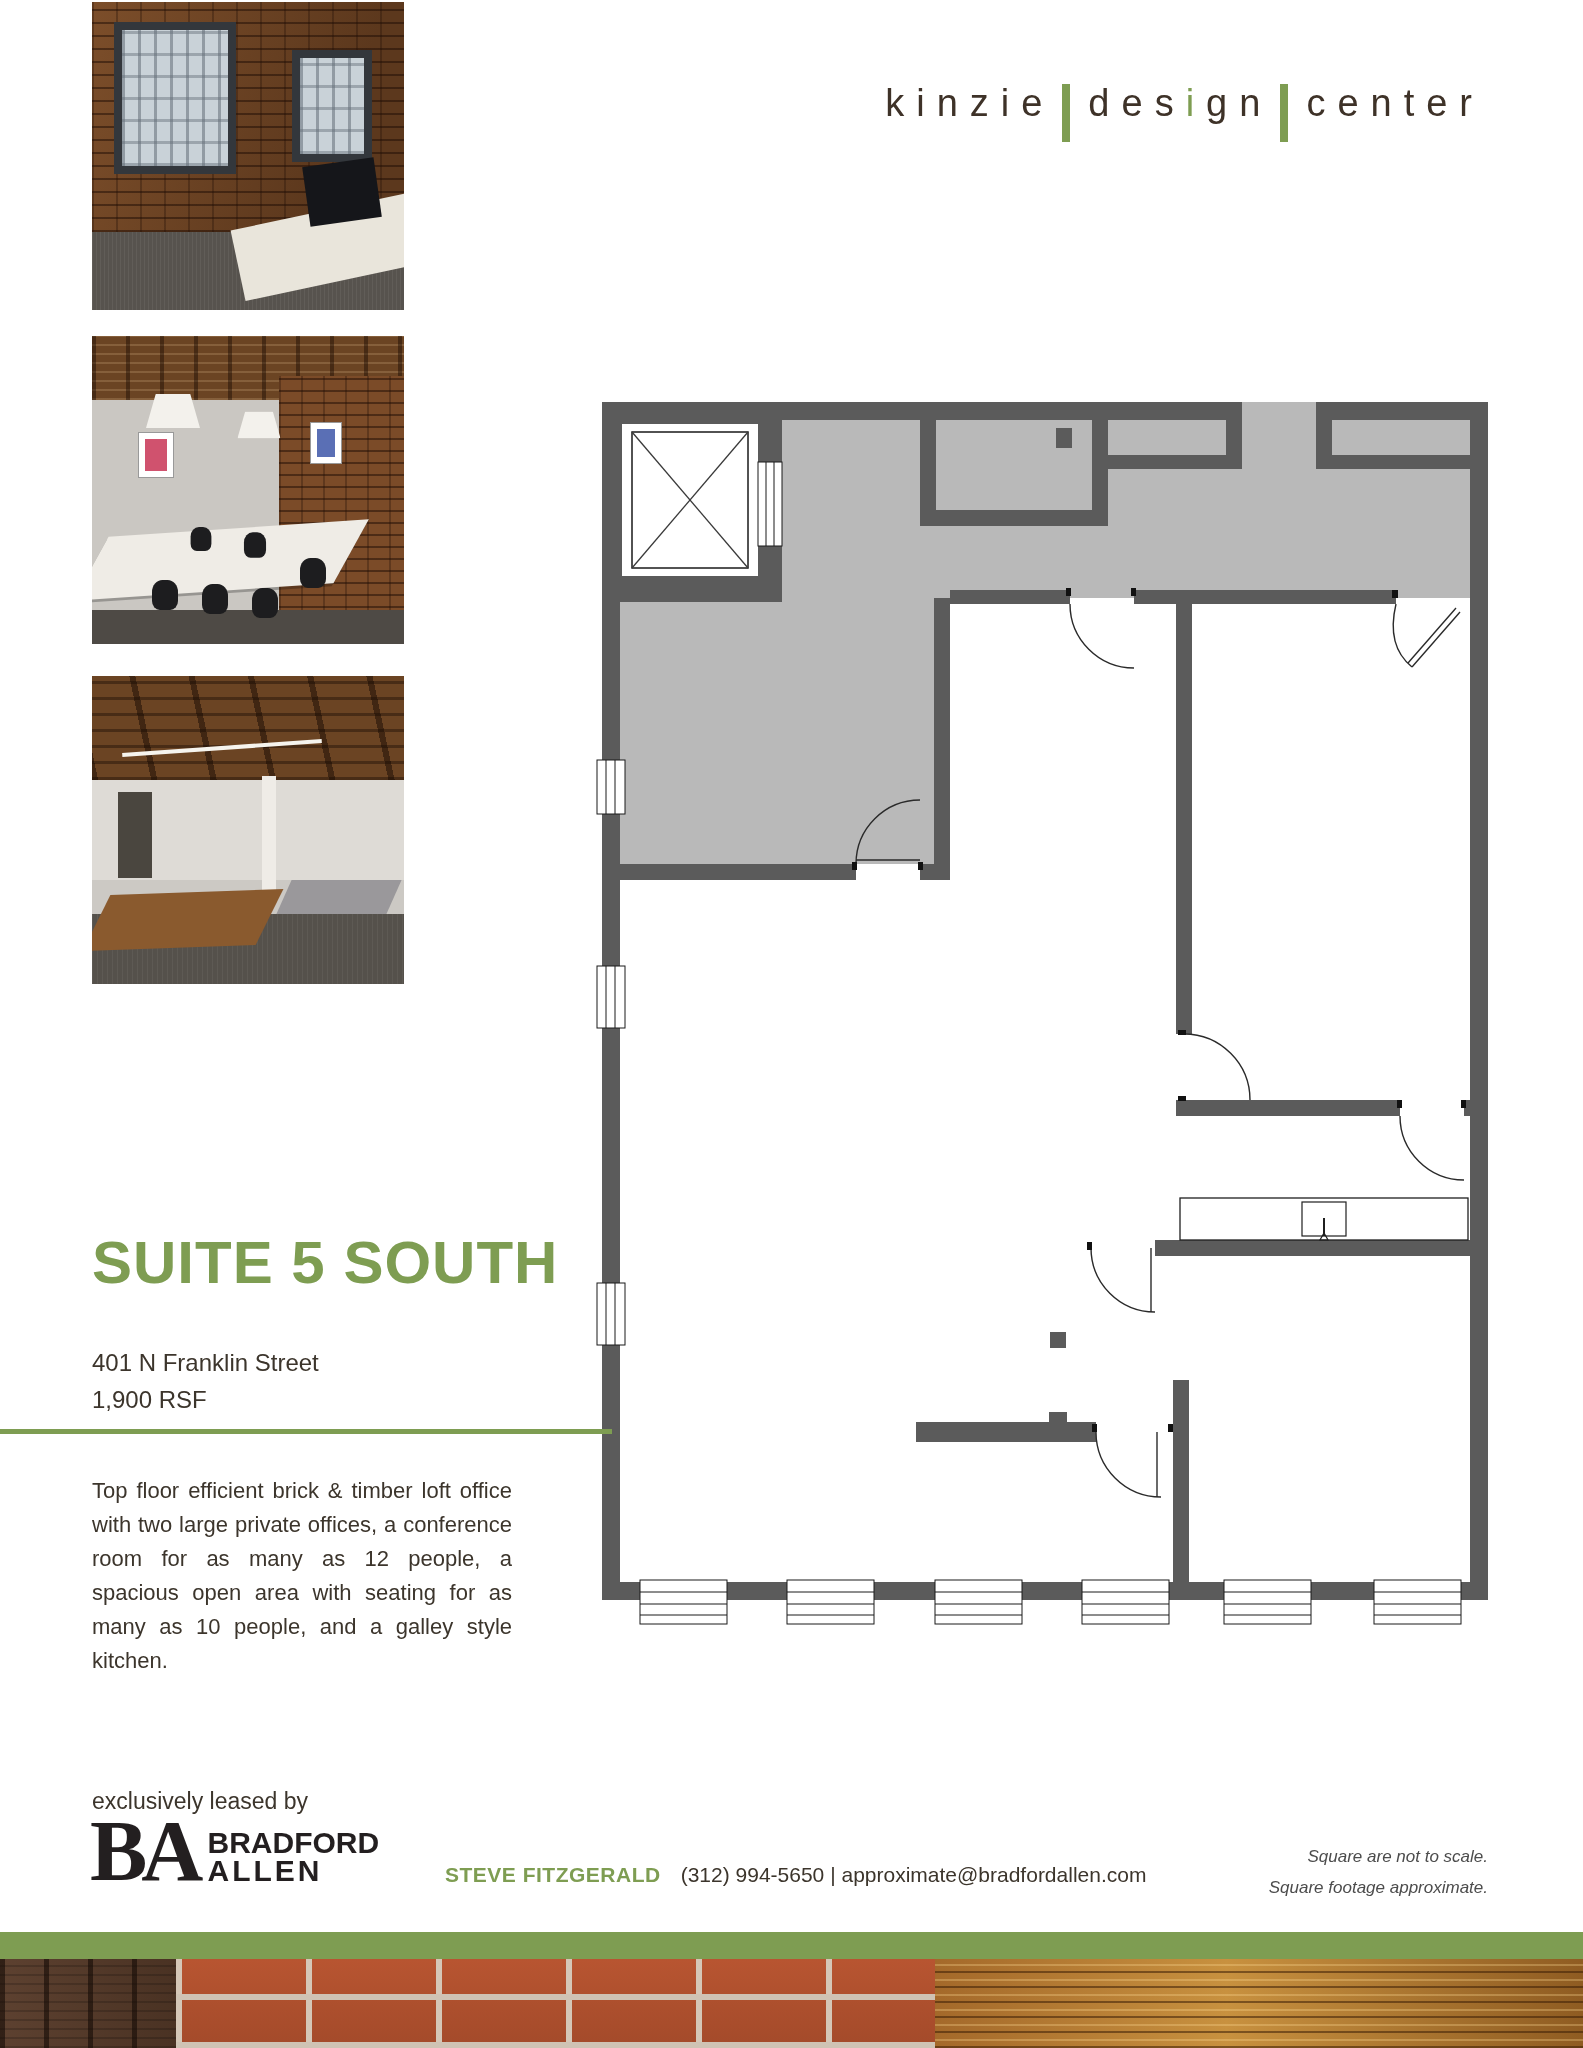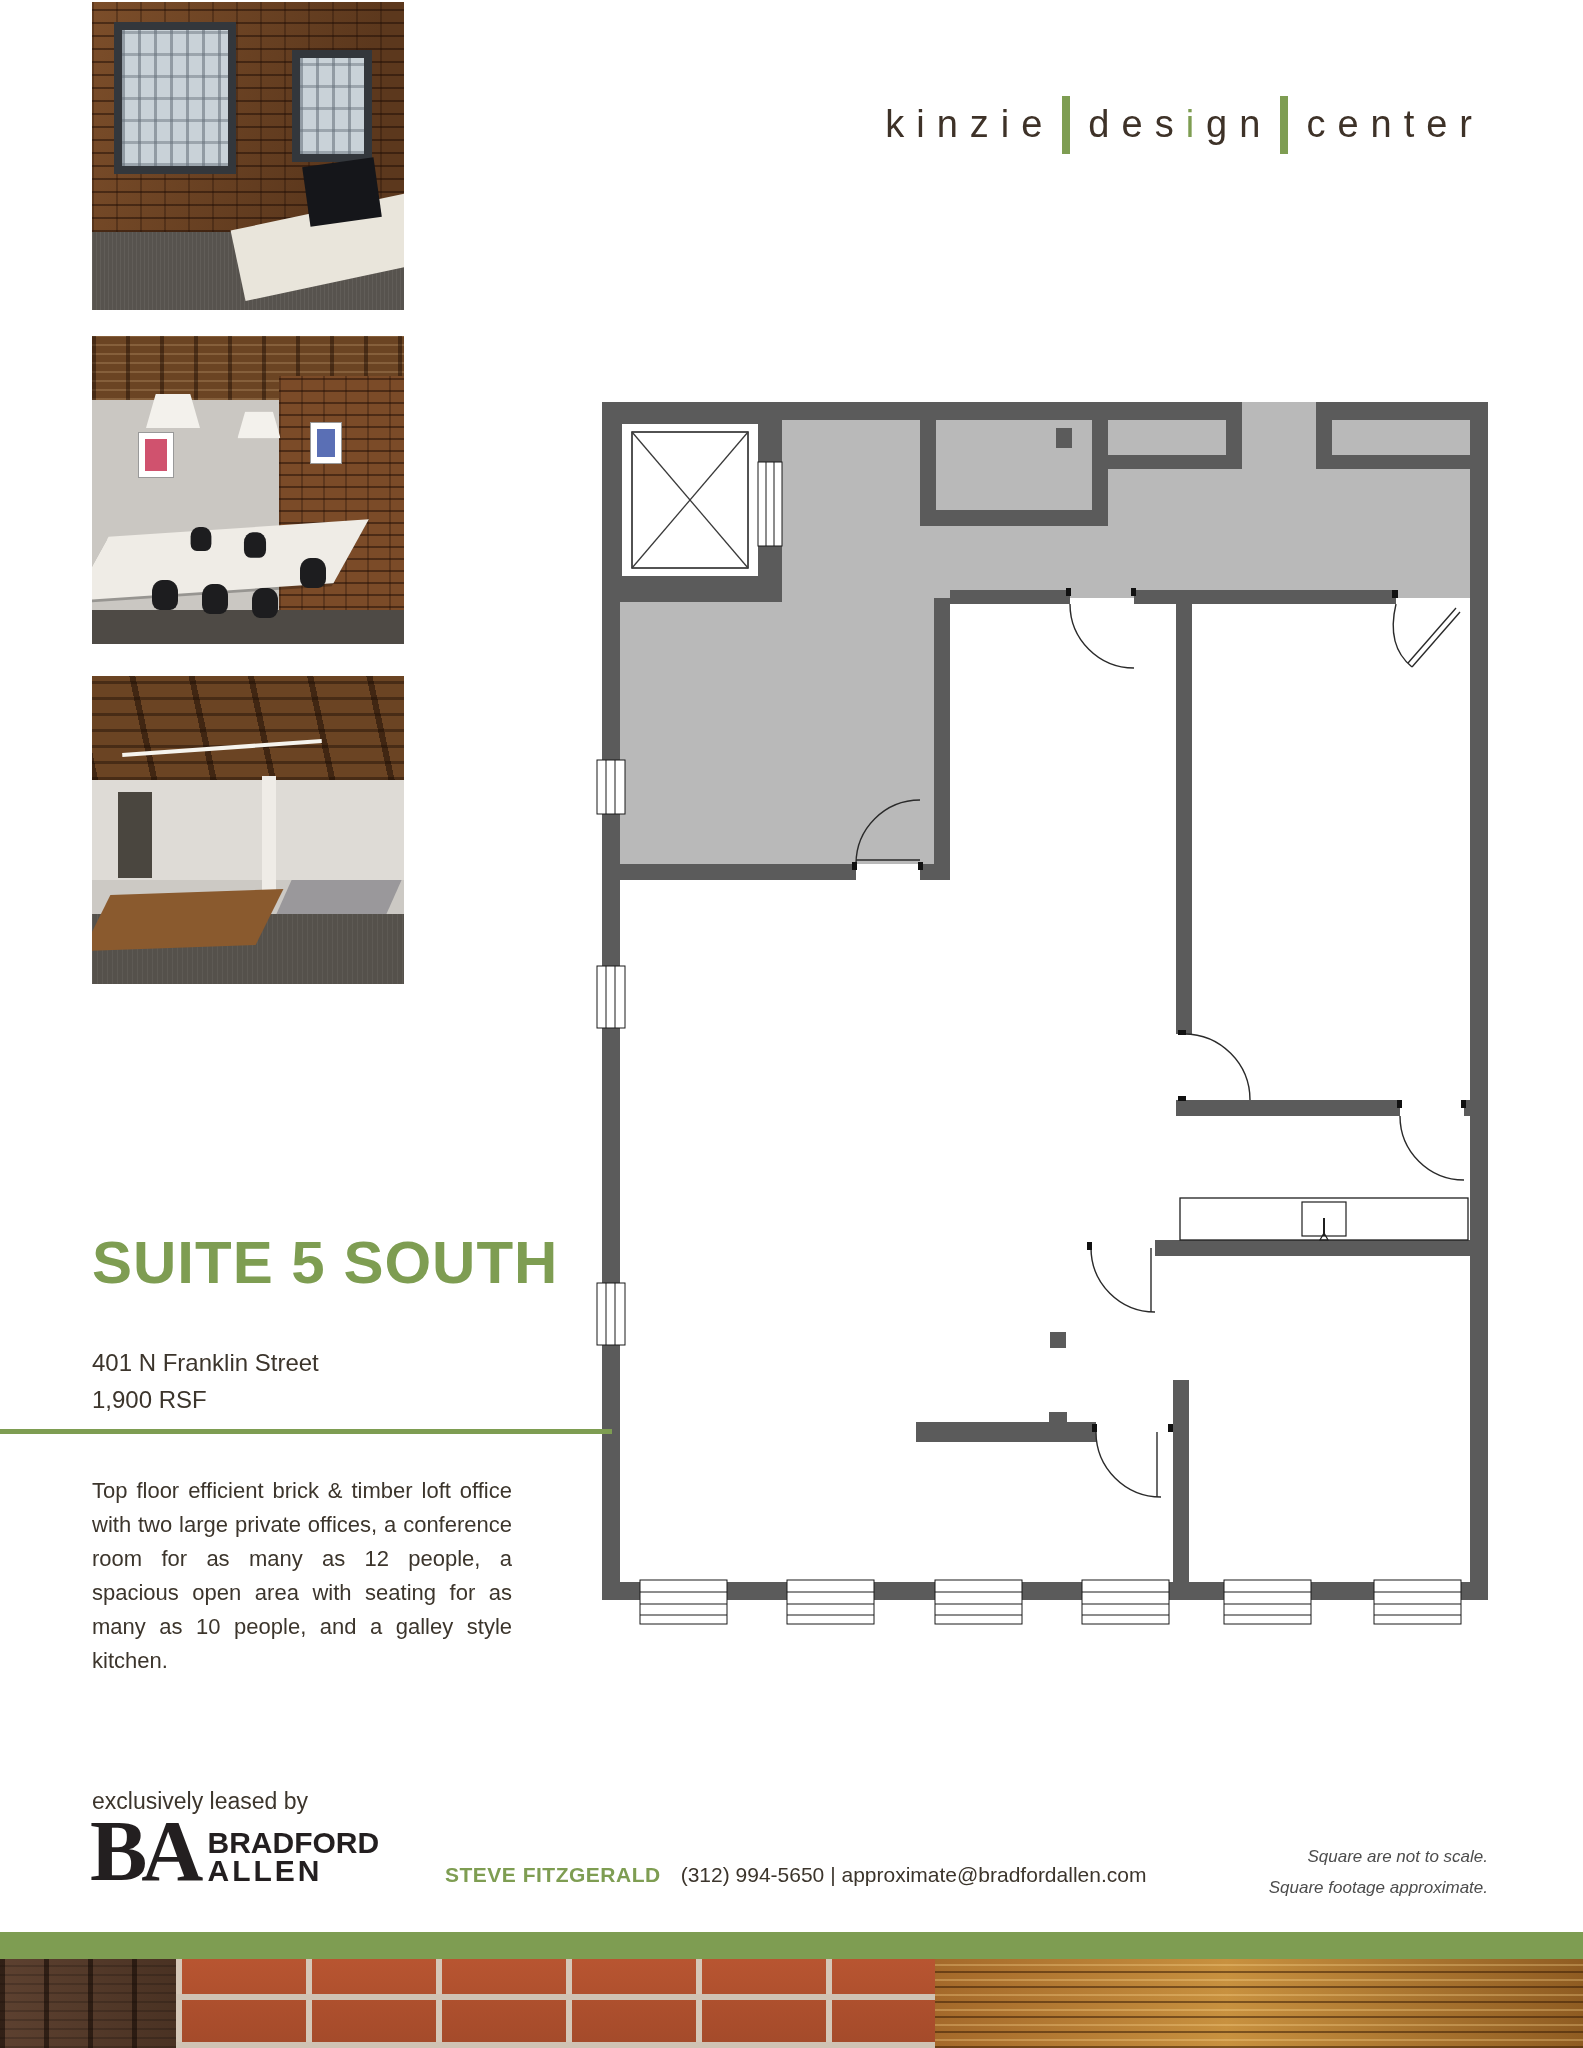--- a/index.html
+++ b/index.html
@@ -57,21 +57,21 @@
   .light3{position:absolute;left:30px;top:70px;width:200px;height:4px;background:#f6f4ee;transform:rotate(-4deg);}
   .wall3{position:absolute;left:0;right:0;top:104px;height:100px;background:#dedbd6;}
   .door3{position:absolute;left:26px;top:116px;width:34px;height:86px;background:#4a463f;}
   .col3{position:absolute;left:170px;top:100px;width:14px;height:120px;background:#efece7;}
   .table3a{position:absolute;left:6px;bottom:36px;width:170px;height:56px;background:#8a5a2e;transform:skewX(-28deg) rotate(-2deg);}
   .table3b{position:absolute;right:10px;bottom:70px;width:110px;height:34px;background:#9a989b;transform:skewX(-24deg);}
   .floor3{position:absolute;left:0;right:0;bottom:0;height:70px;background:#55514b;
     background-image:repeating-linear-gradient(90deg, rgba(255,255,255,.05) 0 1px, transparent 1px 5px);}
 
   
-  .brand{position:absolute;top:96px;right:99px;display:flex;align-items:center;}
+  .brand{position:absolute;top:84px;right:99px;display:flex;align-items:flex-start;}
   .brand .word{font-size:38px;letter-spacing:12px;color:#3e3228;line-height:1;padding-bottom:2px;}
   .brand .bar{width:8px;height:58px;background:#7e9d52;margin:0 18px 0 8px;}
   .brand .gi{color:#7e9d52;}
 
   
   .suite-title{position:absolute;left:92px;top:1228px;font-size:60px;font-weight:bold;color:#7e9d52;letter-spacing:1px;}
   .addr{position:absolute;left:92px;top:1344px;font-size:24px;line-height:37px;color:#3c352c;}
   .rule{position:absolute;left:0;top:1429px;width:612px;height:5px;background:#7e9d52;}
   .desc{position:absolute;left:92px;top:1474px;width:420px;font-size:22px;line-height:34px;
         text-align:justify;color:#3c352c;}

